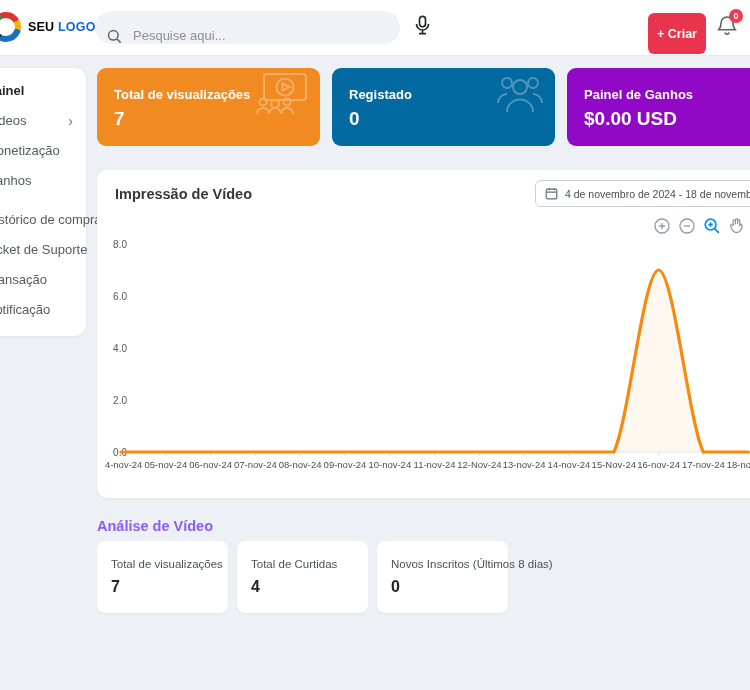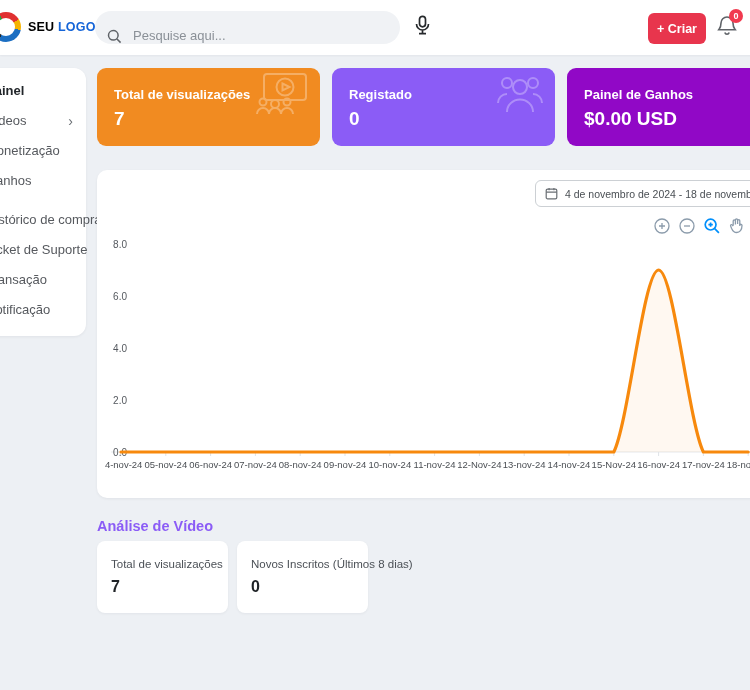--- a/index.html
+++ b/index.html
@@ -19,21 +19,21 @@
   .logo-prefix{color:#000000}
   .logo-suffix{color:#1565d8}
   .search{position:absolute;left:95px;top:11px;width:305px;height:33px;background:#f0f2f5;
           border-radius:17px;display:flex;align-items:flex-end;padding:0 12px;box-sizing:border-box}
   .search svg{flex:none;color:#5f6368}
   .search input{border:none;background:transparent;outline:none;font-size:13px;margin-left:9px;
                 width:250px;color:#333;font-family:"Liberation Sans",sans-serif}
   .search input::placeholder{color:#8a9097}
   .mic-btn{position:absolute;left:409px;top:14px;width:26px;height:26px;background:none;border:none;
            cursor:pointer;color:#26292c;padding:0}
-  .create-btn{position:absolute;left:648px;top:13px;width:58px;height:31px;background:#e8354d;color:#fff;
+  .create-btn{position:absolute;left:648px;top:13px;width:58px;height:41px;background:#e8354d;color:#fff;
               border:none;border-radius:6px;font-size:12.5px;font-weight:bold;cursor:pointer;
               font-family:"Liberation Sans",sans-serif}
   .bell-wrap{position:absolute;left:716px;top:14px;width:26px;height:26px;cursor:pointer;color:#5f6368}
   .bell-badge{position:absolute;left:13px;top:-5px;min-width:14px;height:14px;border-radius:8px;
               background:#f13a4f;color:#fff;font-size:9px;font-weight:bold;display:flex;
               align-items:center;justify-content:center;padding:0 2px;box-sizing:border-box}
   
   .sidebar{position:absolute;left:-62px;top:68px;width:148px;background:#fff;border-radius:12px;
            padding:8px 0 11px;box-shadow:0 1px 3px rgba(16,24,40,.06)}
   .side-item{height:30px;line-height:30px;padding-left:48px;font-size:13px;color:#56595e;
@@ -118,37 +118,38 @@
       <span class="stat-icon"><svg width="52" height="42" viewBox="0 0 52 42" fill="none" stroke="currentColor" stroke-width="2">
           <rect x="8" y="1" width="42" height="26" rx="3"></rect>
           <circle cx="29" cy="14" r="8.5"></circle>
           <path d="M26.5 10.5l7 3.5-7 3.5z"></path>
           <circle cx="7" cy="29" r="3.5"></circle>
           <circle cx="19" cy="31" r="4"></circle>
           <circle cx="31" cy="29" r="3.5"></circle>
           <path d="M1 41c0-3.3 2.7-6 6-6s6 2.7 6 6M13 41c0-3.3 2.7-6 6-6s6 2.7 6 6M25 41c0-3.3 2.7-6 6-6s6 2.7 6 6"></path>
         </svg></span>
     </div>
-    <div class="stat-card" style="background: #8b5cf6;">
+    <div class="stat-card" style="background: #0369a1;">
       <div class="stat-label">Registado</div>
       <div class="stat-value">0</div>
       <span class="stat-icon"><svg width="46" height="40" viewBox="0 0 46 40" fill="none" stroke="currentColor" stroke-width="2">
           <circle cx="10" cy="10" r="5"></circle>
           <circle cx="36" cy="10" r="5"></circle>
           <circle cx="23" cy="14" r="7"></circle>
           <path d="M1 30c0-5 4-9 9-9M45 30c0-5-4-9-9-9M10 39c0-7 5.8-12.5 13-12.5S36 32 36 39"></path>
         </svg></span>
     </div>
     <div class="stat-card" style="background: rgb(145, 8, 198);">
       <div class="stat-label">Painel de Ganhos</div>
       <div class="stat-value">$0.00 USD</div>
     </div>
   </div>
 
 <section class="chart-card">
+  <div class="chart-title">Impressão de Vídeo</div>
   <div class="date-range">
     <svg width="13" height="13" viewBox="0 0 14 14" fill="none" stroke="currentColor" stroke-width="1.3">
         <rect x="1.3" y="2.3" width="11.4" height="10.4" rx="1.5"></rect>
         <path d="M1.3 5.6h11.4M4.4 1v2.6M9.6 1v2.6"></path>
       </svg>
     <span>4 de novembro de 2024 - 18 de novembro de 2024</span>
   </div>
   <div class="chart-toolbar">
     <span class="tb-icon"><svg width="18" height="18" viewBox="0 0 18 18" fill="none" stroke="currentColor" stroke-width="1.3">
           <circle cx="9" cy="9" r="7"></circle>
@@ -210,16 +211,20 @@
     </svg>
 </section>
 
 <h2 class="analysis-heading">Análise de Vídeo</h2>
 <div class="a-cards" id="analysis-cards">
     <div class="a-card">
       <div class="a-label">Total de visualizações</div>
       <div class="a-value">7</div>
     </div>
     <div class="a-card">
+      <div class="a-label">Total de Curtidas</div>
+      <div class="a-value">4</div>
+    </div>
+    <div class="a-card">
       <div class="a-label">Novos Inscritos (Últimos 8 dias)</div>
       <div class="a-value">0</div>
     </div>
   </div>
 
 </body></html>

